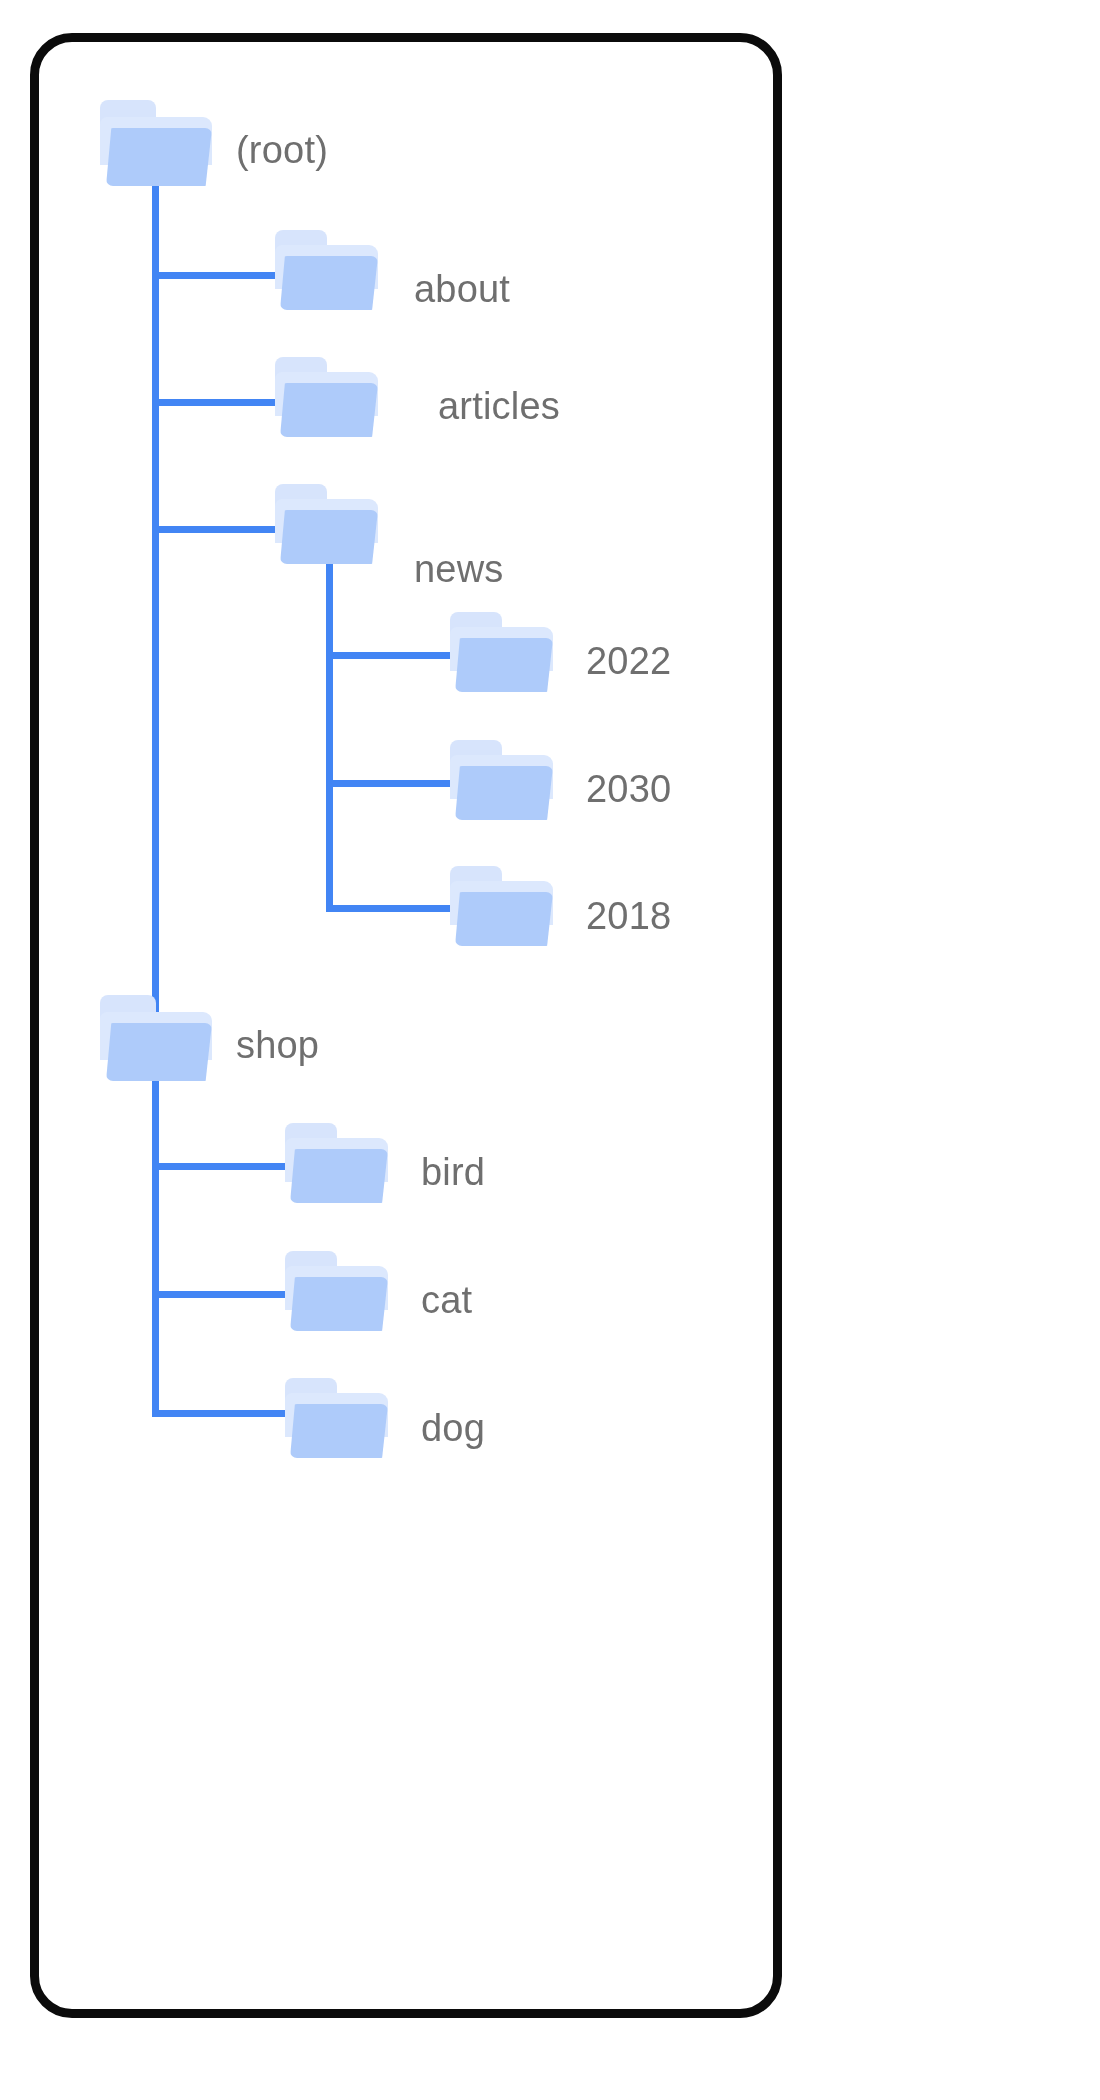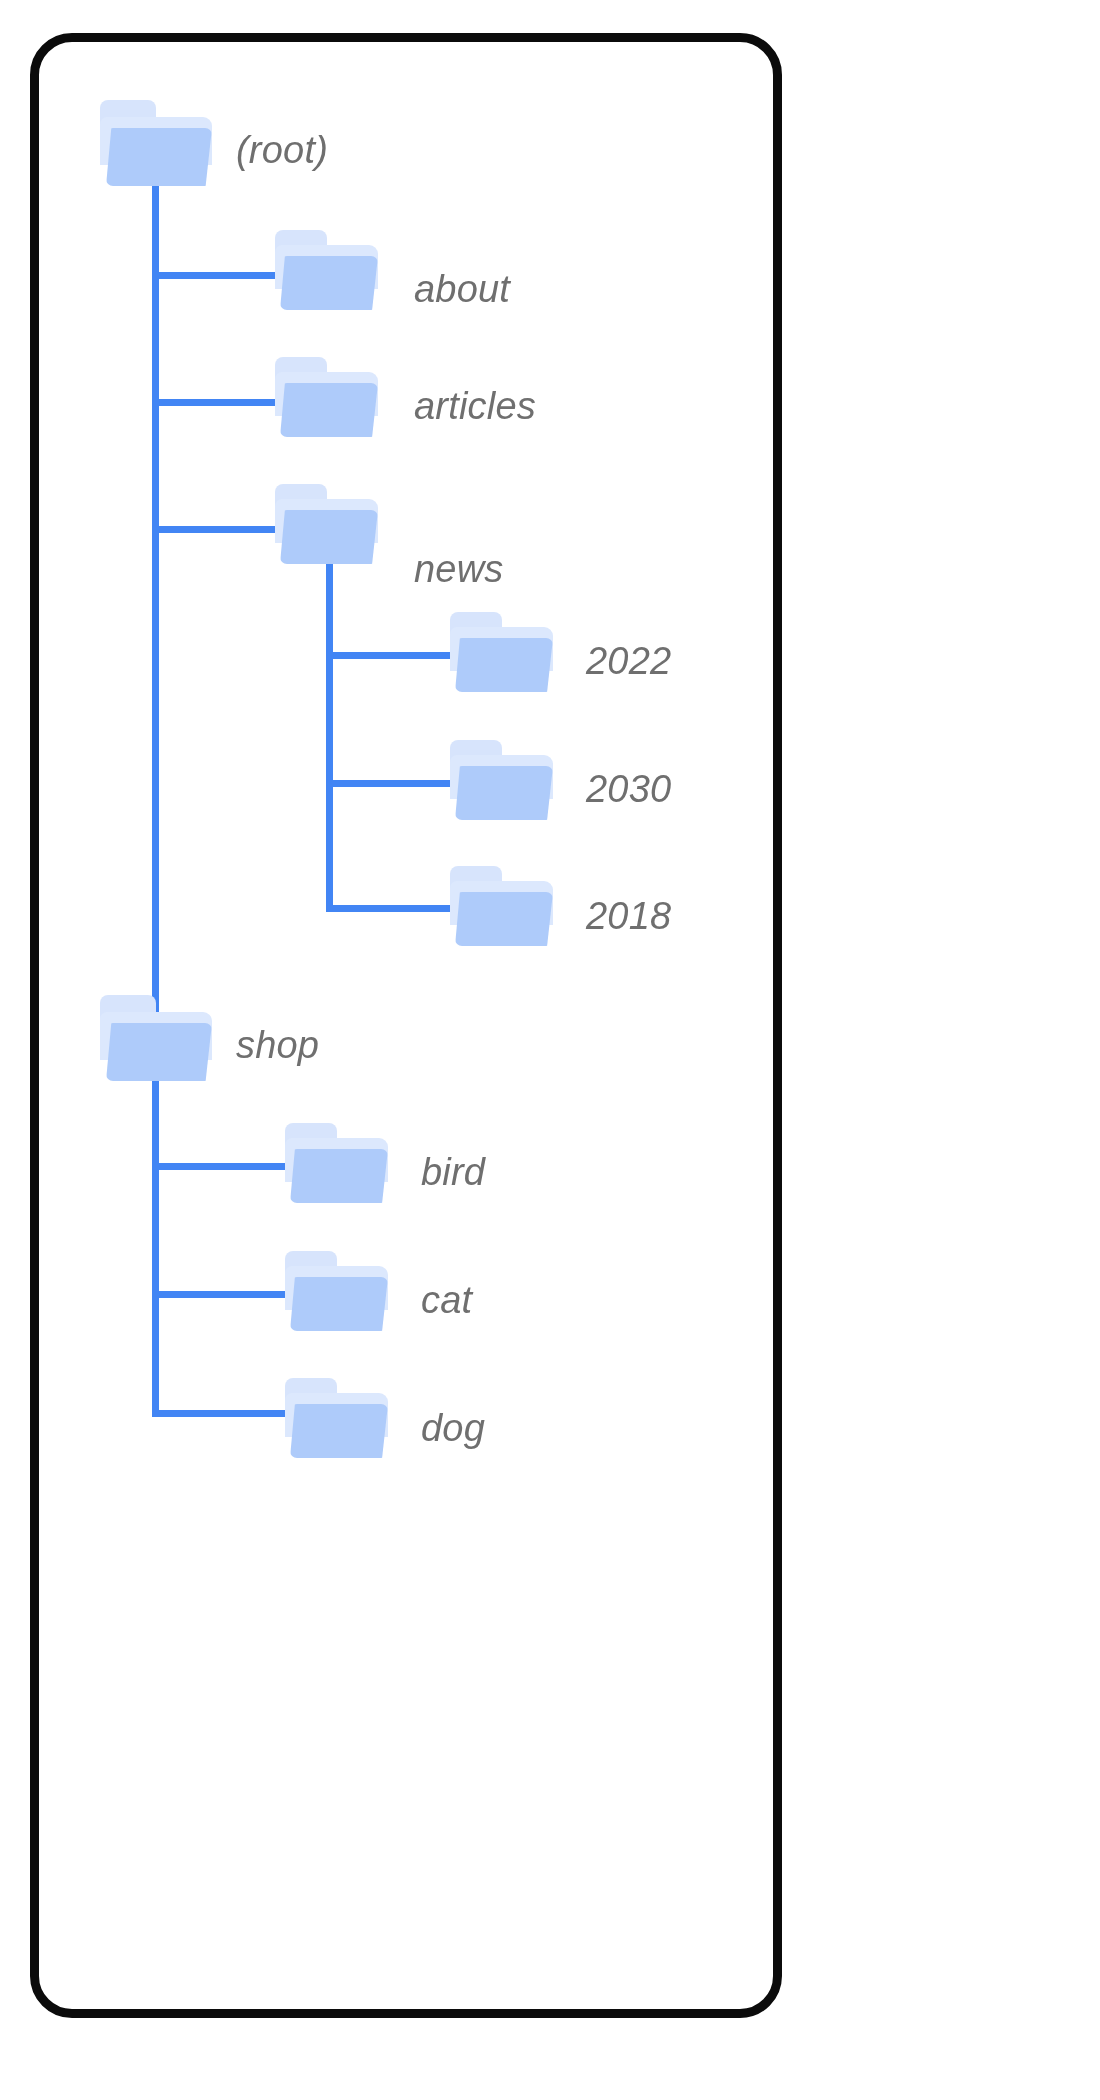--- a/index.html
+++ b/index.html
@@ -7,21 +7,20 @@
     padding: 0;
     background: #ffffff;
   }
   #page {
     position: relative;
     width: 874px;
     height: 2100px;
     background: #ffffff;
     font-family: "Liberation Sans", "DejaVu Sans", sans-serif;
     overflow: hidden;
-    font-style: italic;
   }
   
   #card {
     position: absolute;
     left: 30px;
     top: 33px;
     width: 752px;
     height: 1985px;
     border: 9px solid #0b0b0b;
     border-radius: 42px;
@@ -152,21 +151,21 @@
       </div>
       <div class="label" style="left:414px; top:260px;margin-top:10px;">about</div>
     </div>
 
     <div class="node">
       <div class="folder small" style="left:275px; top:357px;">
         <div class="fback"></div>
         <div class="fmid"></div>
         <div class="ffront"></div>
       </div>
-      <div class="label" style="left:414px; top:387px;">articles</div>
+      <div class="label" style="left:438px; top:387px;">articles</div>
     </div>
 
     <div class="node">
       <div class="folder small" style="left:275px; top:484px;">
         <div class="fback"></div>
         <div class="fmid"></div>
         <div class="ffront"></div>
       </div>
       <div class="label" style="left:414px; top:514px;margin-top:36px;">news</div>
     </div>

